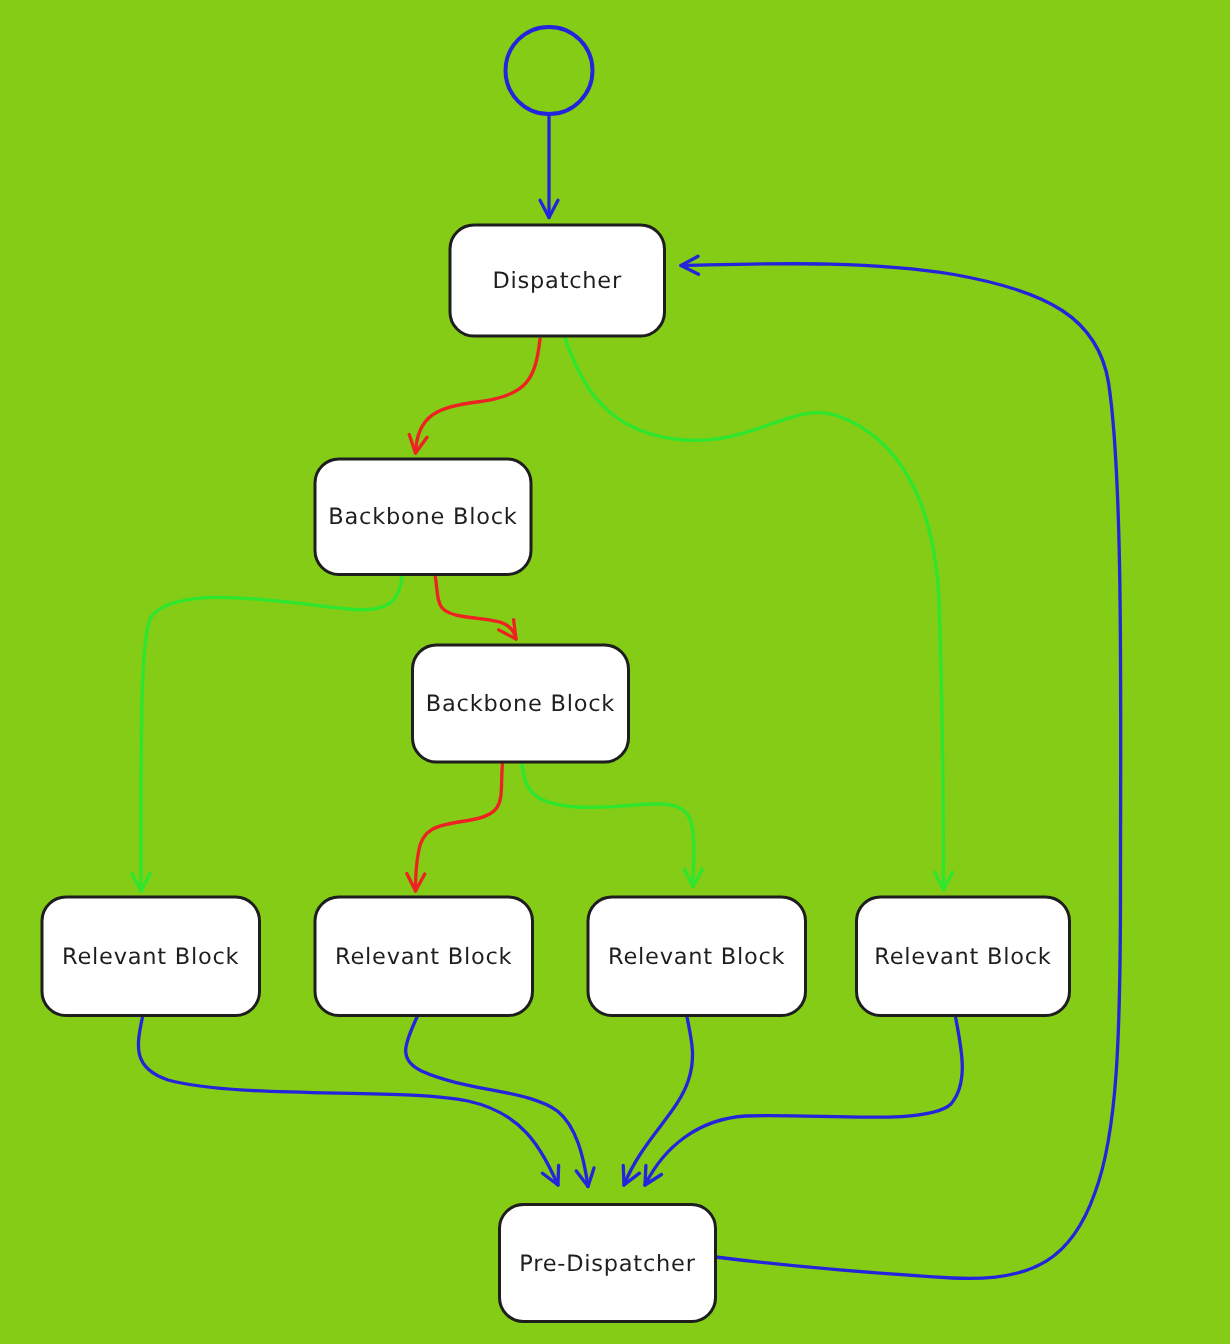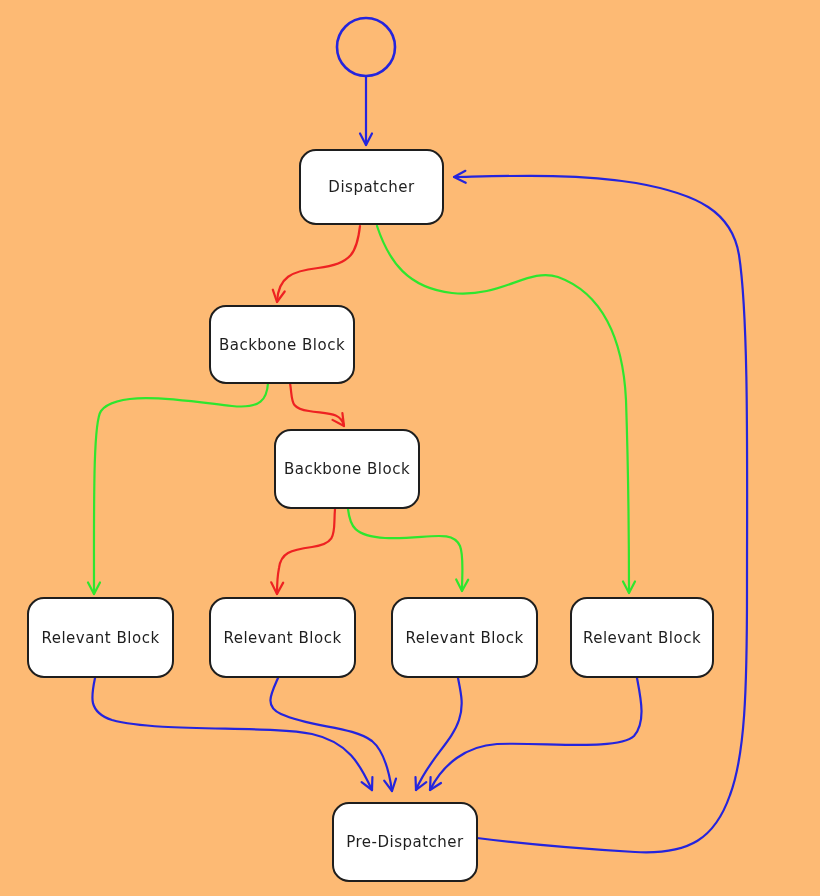--- a/index.html
+++ b/index.html
@@ -8,21 +8,21 @@
     background: #ffffff;
     width: 820px;
     height: 896px;
     overflow: hidden;
     font-family: "DejaVu Sans", sans-serif;
   }
   .canvas {
     position: relative;
     width: 820px;
     height: 896px;
-    background: #fdba74;
+    background: #84cc16;
   }
   svg text {
     font-family: "DejaVu Sans", sans-serif;
     letter-spacing: 0.5px;
   }
 </style>
 </head>
 <body>
 
 <div class="canvas">

